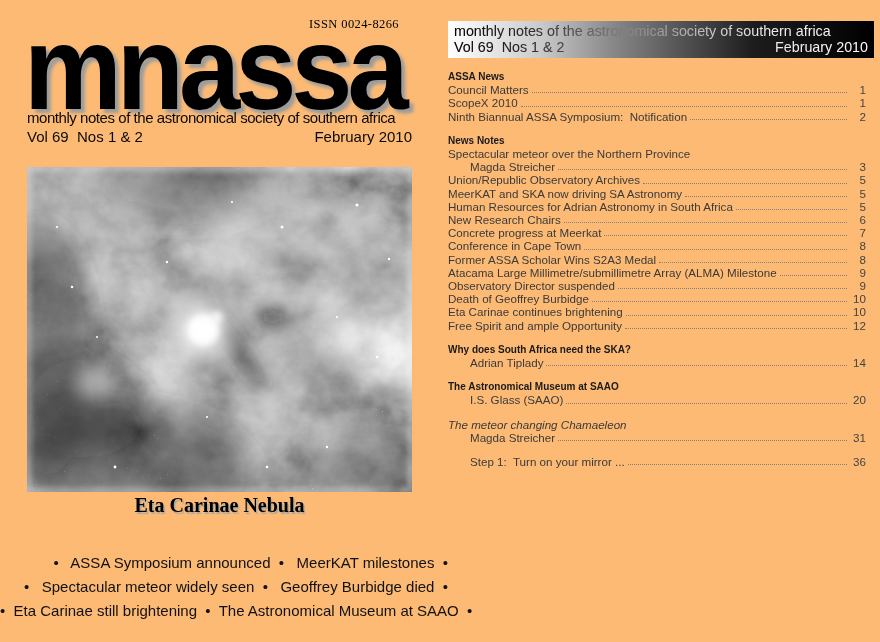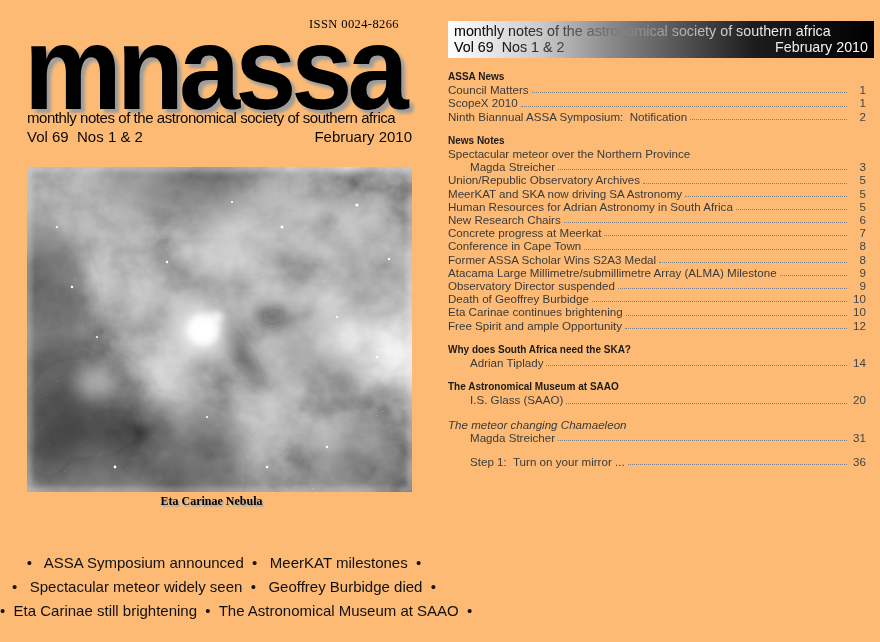--- a/index.html
+++ b/index.html
@@ -11,24 +11,24 @@
         font-family:"Liberation Serif",serif;font-size:12.5px;letter-spacing:.4px;color:#000;}
   .logo{position:absolute;left:24px;top:14px;font-size:110px;font-weight:bold;
         letter-spacing:-5px;line-height:100px;color:#000;
         transform:scaleY(1.08);transform-origin:0 0;
         text-shadow:4px 4px 3px #9c9c9c;white-space:nowrap;}
   .subtitle{position:absolute;left:27px;top:109px;width:392px;font-size:15px;
         letter-spacing:-.45px;white-space:nowrap;color:#0a0a0a;}
   .volrow{position:absolute;left:27px;top:128px;width:385px;display:flex;
         justify-content:space-between;font-size:15px;color:#0a0a0a;}
   .nebula{position:absolute;left:27px;top:167px;width:385px;height:325px;}
-  .caption{position:absolute;left:19px;top:494px;width:385px;text-align:center;
-        font-family:"Liberation Serif",serif;font-weight:bold;font-size:12px;color:#000;
+  .caption{position:absolute;left:27px;top:494px;width:385px;text-align:center;
+        font-family:"Liberation Serif",serif;font-weight:bold;font-size:20px;color:#000;
         text-shadow:1.5px 1.5px 1px #a8a8a8;}
-  .highlights{position:absolute;left:0;top:551px;width:448px;text-align:center;
+  .highlights{position:absolute;left:0;top:551px;width:448px;text-align:right;
         font-size:15px;color:#111;}
   .hl-line{line-height:24px;white-space:nowrap;}
 
   
   .toc-header{position:absolute;left:448px;top:21px;width:426px;height:37px;
         box-sizing:border-box;padding:2px 6px;
         background:linear-gradient(90deg,#ffffff 0%,#c9c9c9 22%,#8a8a8a 38%,#1c1c1c 72%,#000000 100%);}
   .th-line{display:flex;justify-content:space-between;font-size:14.3px;line-height:16px;}
   .th-text{color:#ffffff;mix-blend-mode:difference;white-space:nowrap;}
 

